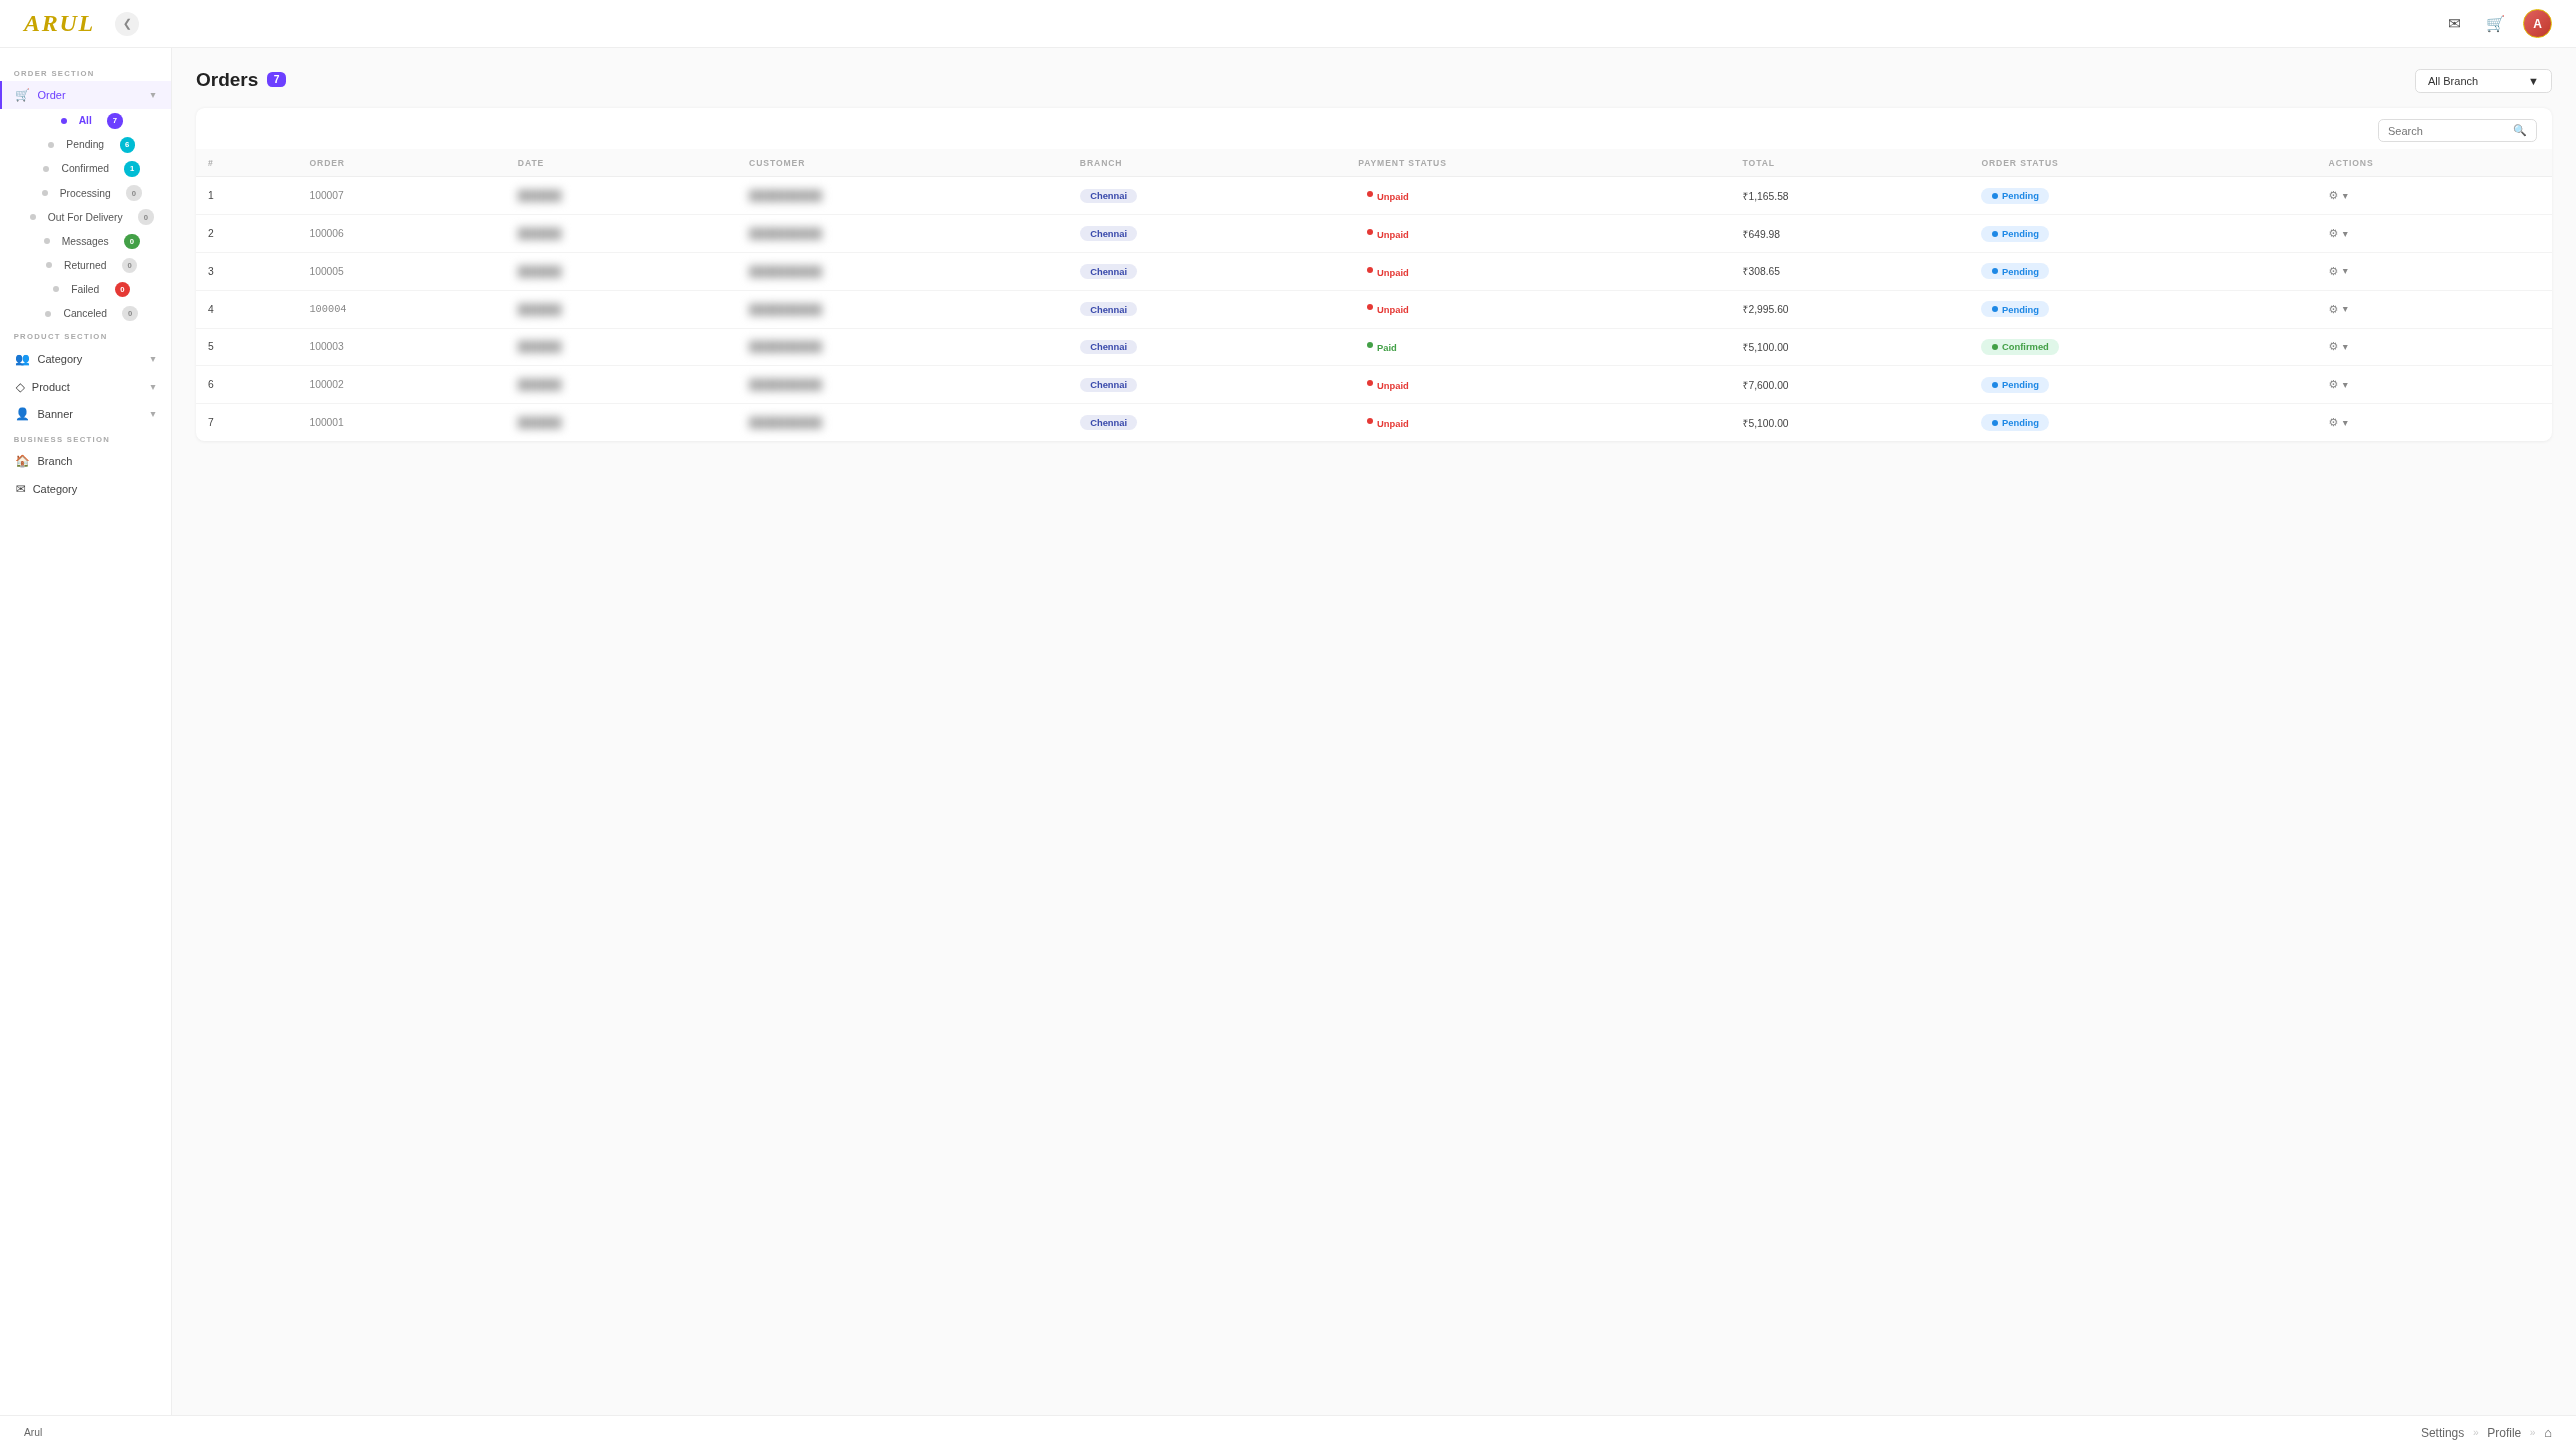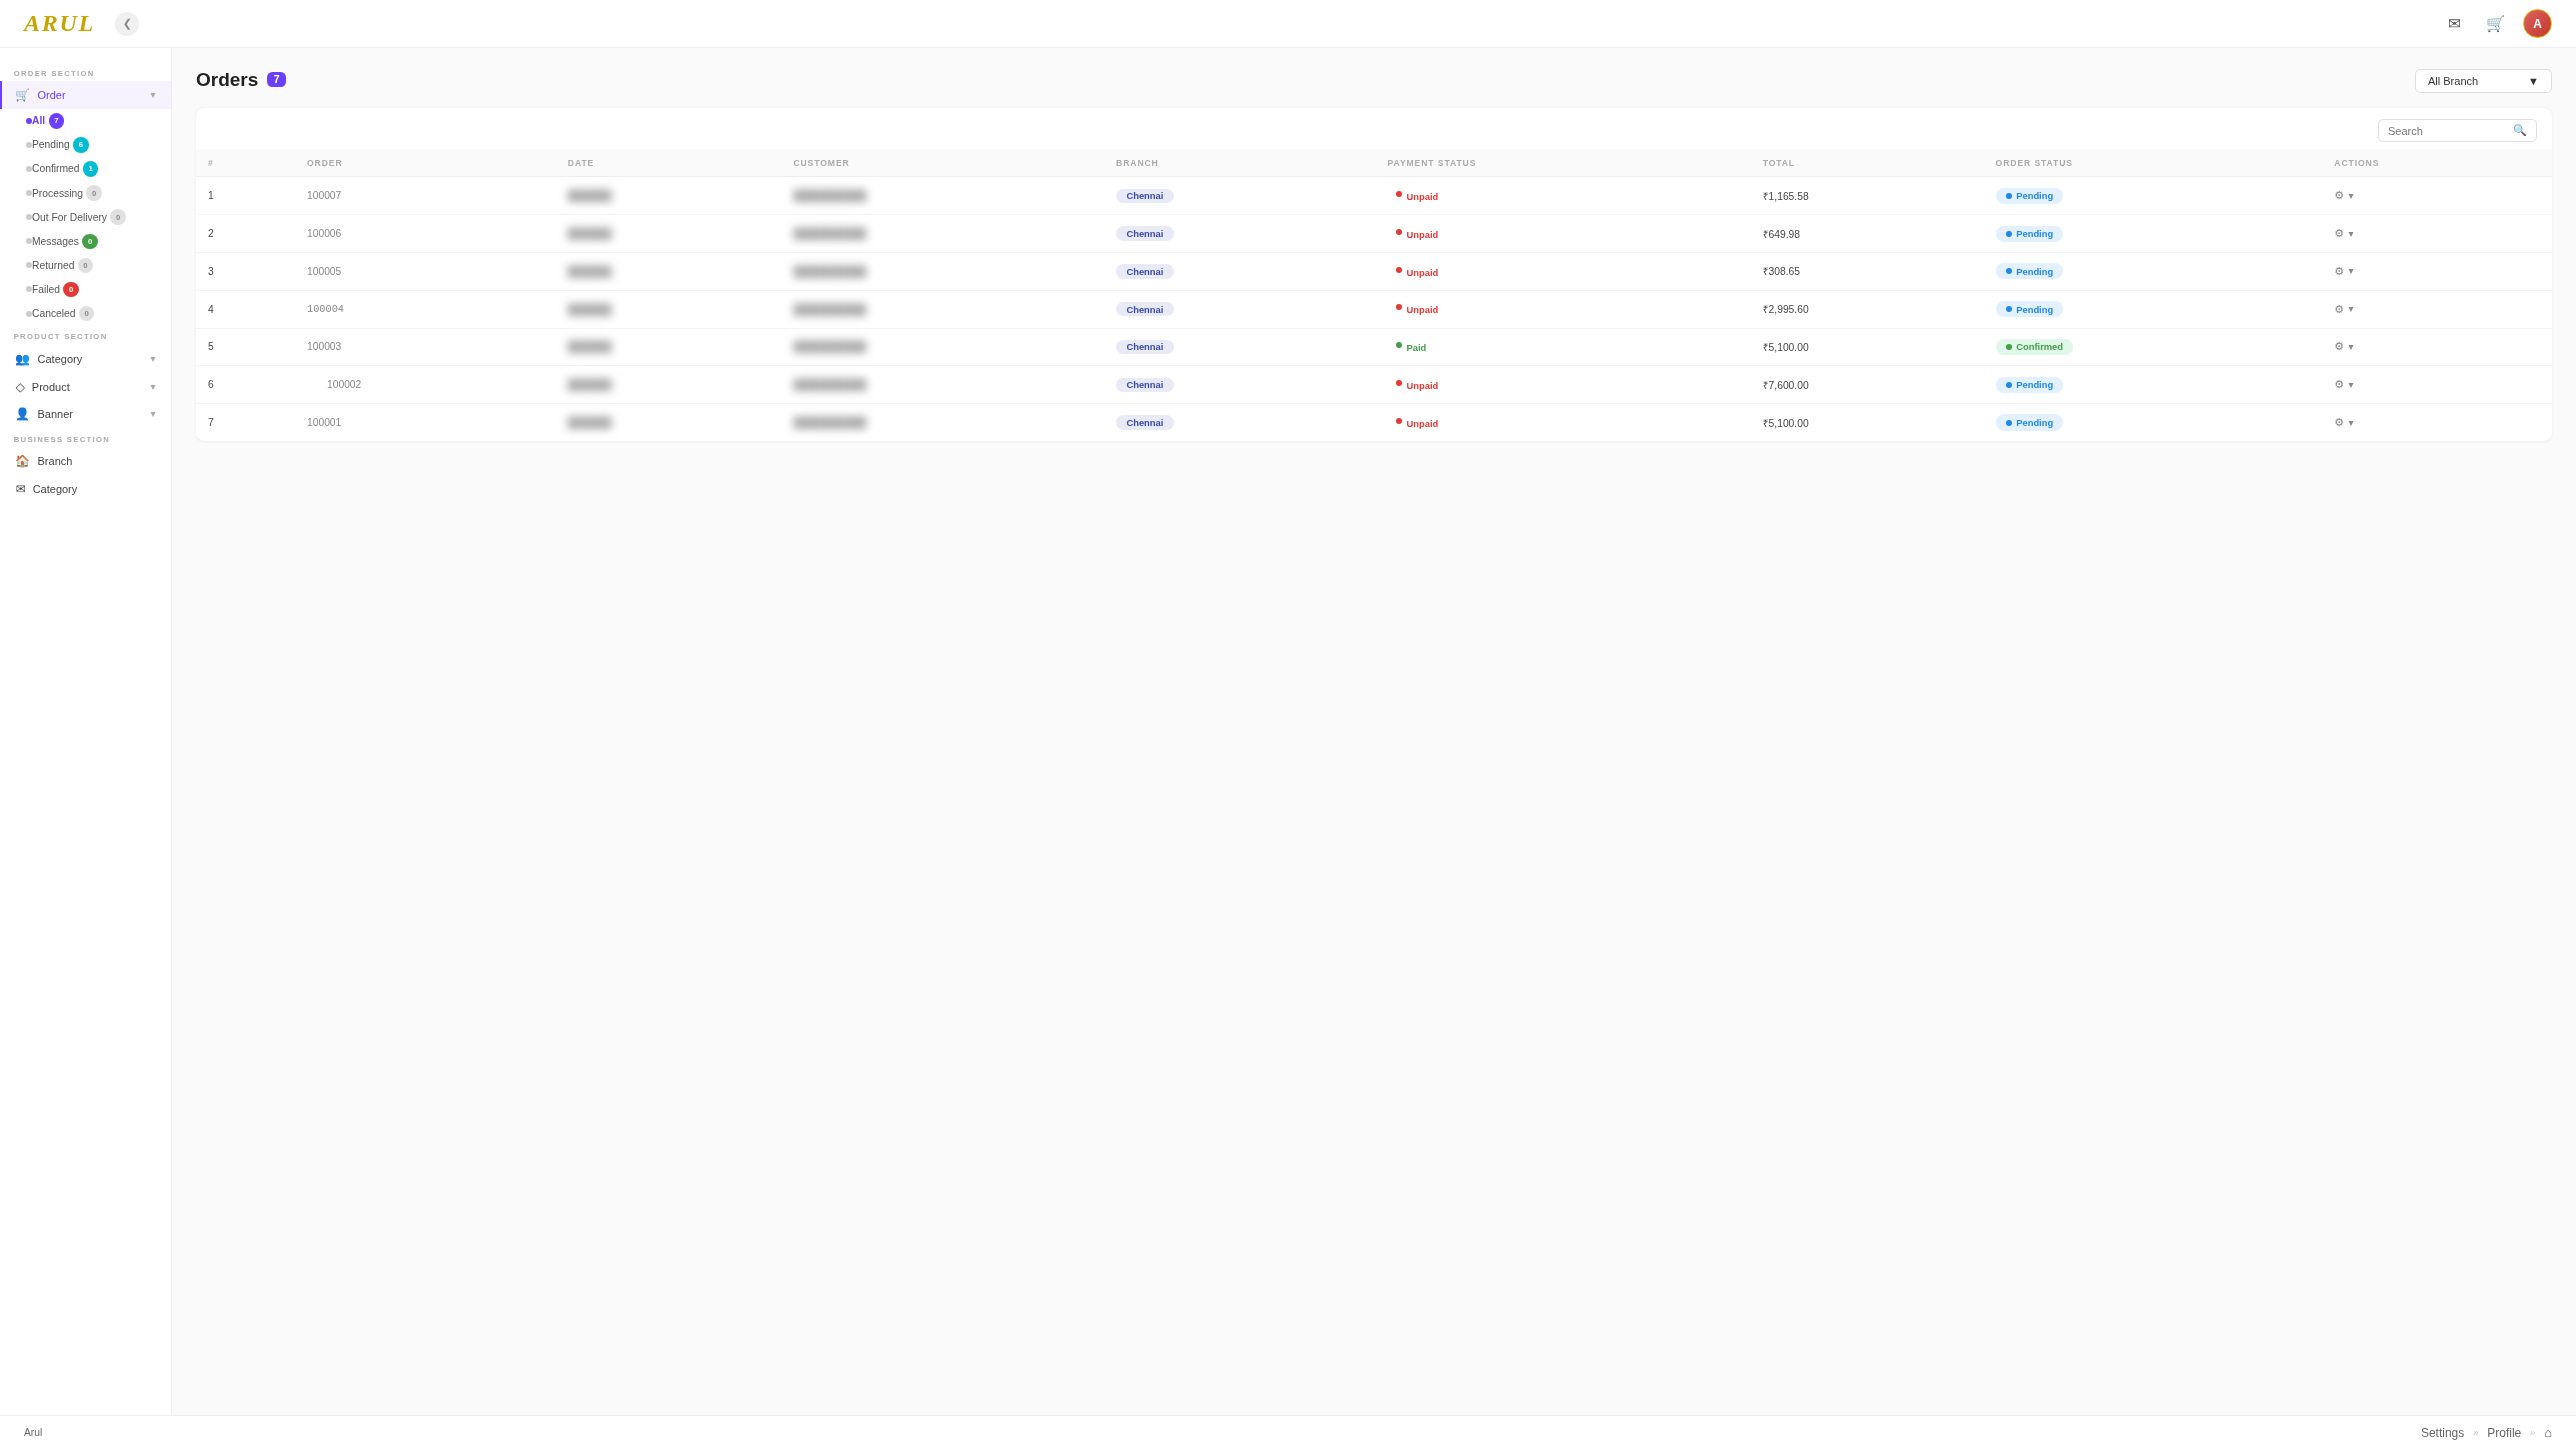--- a/index.html
+++ b/index.html
@@ -20,21 +20,21 @@
     
     .sidebar { width: 172px; background: #fff; border-right: 0.9px solid #eee; padding: 13.7px 0; min-height: calc(100vh - 48px - 34px); }
     .sidebar-section-label { font-size: 7.7px; font-weight: 700; color: #aaa; letter-spacing: 1.3px; padding: 6.9px 13.7px 3.4px; text-transform: uppercase; }
 
     .sidebar-item { display: flex; align-items: center; gap: 6.9px; padding: 6.9px 13.7px; cursor: pointer; font-size: 11px; color: #444; border-left: 2.6px solid transparent; }
     .sidebar-item.active { border-left: 2.6px solid #6c3fff; color: #6c3fff; background: #f6f3ff; }
     .sidebar-item .item-icon { font-size: 12px; }
     .sidebar-item .arrow { margin-left: auto; font-size: 8.6px; color: #aaa; }
 
     .sidebar-sub { padding-left: 26px; }
-    .sidebar-sub-item { display: flex; align-items: center; gap: 0; padding: 4.3px 13.7px 4.3px 0; font-size: 10.3px; color: #555; cursor: pointer; }
+    .sidebar-sub-item { display: flex; align-items: center; gap: 12px; padding: 4.3px 13.7px 4.3px 0; font-size: 10.3px; color: #555; cursor: pointer; justify-content: center; }
     .sidebar-sub-item.active { color: #6c3fff; font-weight: 600; }
     .dot { width: 6px; height: 6px; border-radius: 50%; background: #ccc; display: inline-block; flex-shrink: 0; }
     .dot.active { background: #6c3fff; }
     .badge { display: inline-flex; align-items: center; justify-content: center; min-width: 15.5px; height: 15.5px; border-radius: 7.7px; font-size: 7.7px; font-weight: 700; padding: 0 3.4px; margin-left: 3.4px; }
     .badge.purple { background: #6c3fff; color: #fff; }
     .badge.gray { background: #e0e0e0; color: #888; }
     .badge.teal { background: #00bcd4; color: #fff; }
     .badge.red { background: #e53935; color: #fff; }
     .badge.green { background: #43a047; color: #fff; }
 
@@ -343,21 +343,21 @@
           <span class="status-dot confirmed"></span>
           Confirmed
         </span>
       </td>
       <td>
         <span class="action-btn">⚙ <span style="font-size:8.6px;">▼</span></span>
       </td>
     </tr>
               <tr>
       <td>6</td>
-      <td><span style="color:#888;cursor:pointer;margin-left:20px;">100002</span></td>
+      <td><span style="color:#888;cursor:pointer;">100002</span></td>
       <td class="blurred-col">██████</td>
       <td class="blurred-col">██████████</td>
       <td><span class="branch-chip">Chennai</span></td>
       <td>
         <span class="payment-badge unpaid">
           <span class="payment-dot unpaid"></span>
           Unpaid
         </span>
       </td>
       <td>₹7,600.00</td>

